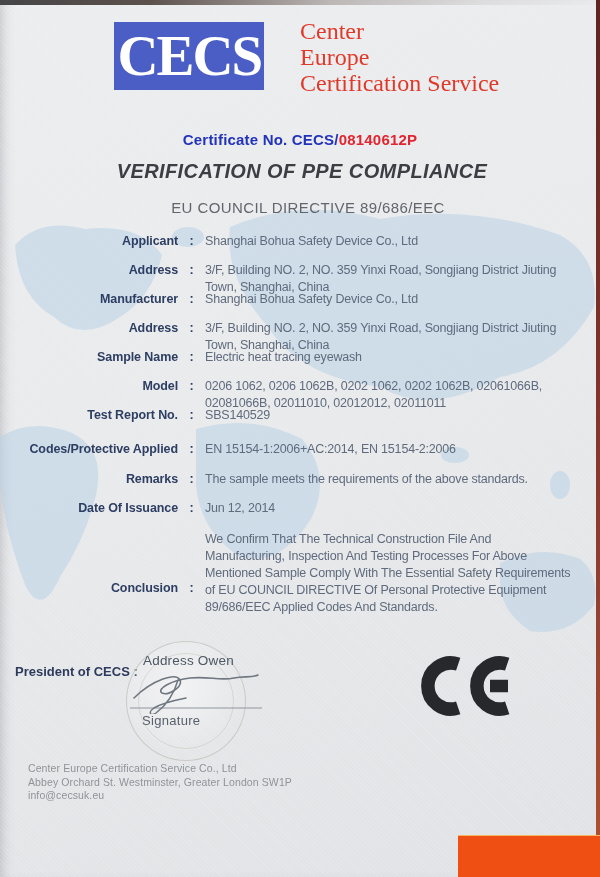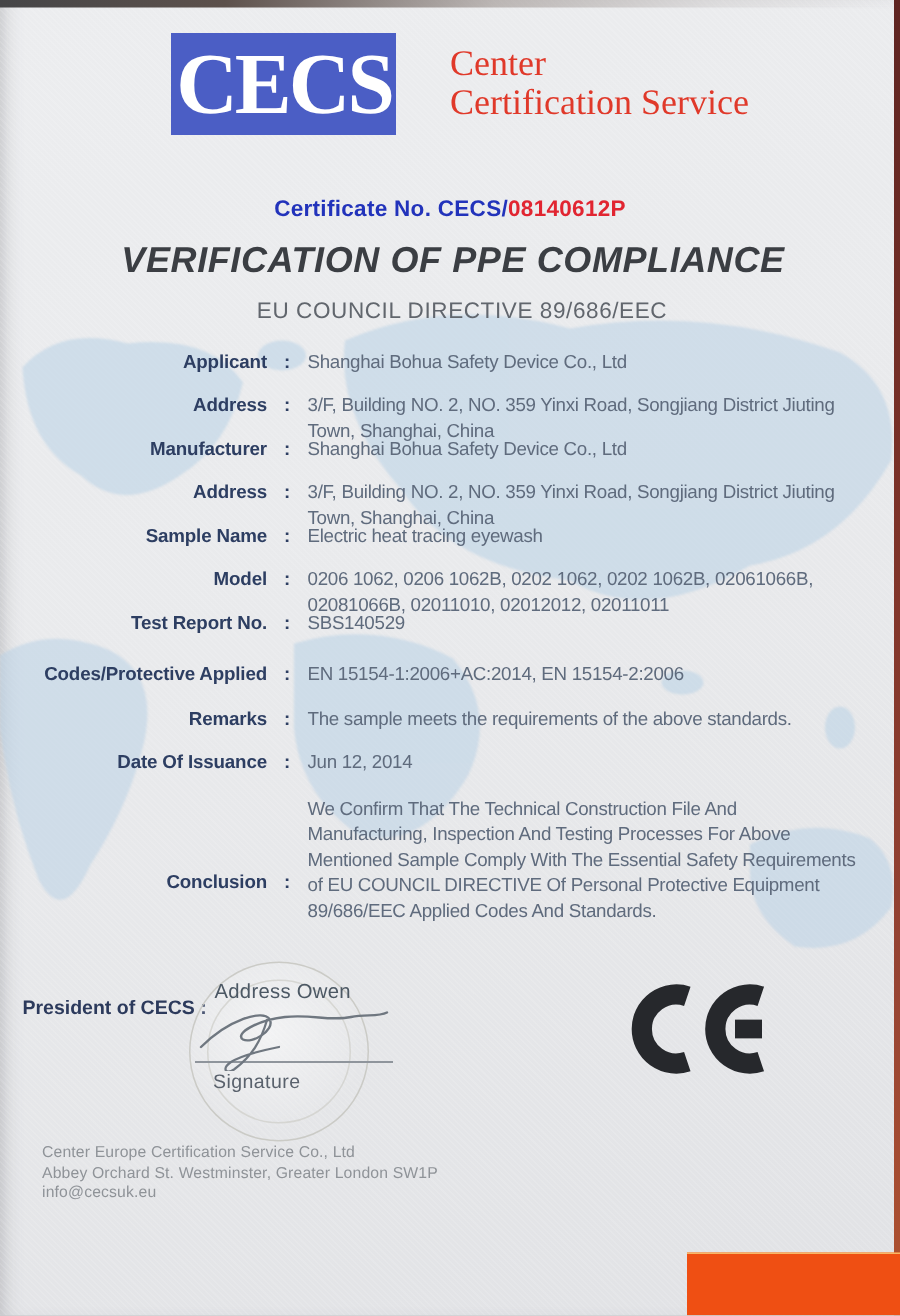--- a/index.html
+++ b/index.html
@@ -22,26 +22,26 @@
   .corner-orange{position:absolute;left:458px;top:835px;right:0;bottom:0;
     border-top:1px solid #f7b766;}
   
   .map{position:absolute;left:0;top:185px;width:600px;height:480px;filter:blur(.6px);}
   
   .logo-box{position:absolute;left:114px;top:22px;width:150px;height:68px;
     display:flex;align-items:center;justify-content:center;}
   .logo-text{font-family:"Liberation Serif",serif;font-weight:bold;font-size:58px;
     color:#fff;letter-spacing:-2px;transform:scaleX(.98);line-height:1;}
   .org-name{position:absolute;left:300px;top:18px;font-family:"Liberation Serif",serif;
-    font-size:24px;line-height:26px;margin-top:12px;}
+    font-size:24px;line-height:26px;}
   
   .cert-line{position:absolute;left:0;right:0;top:131px;text-align:center;
     font-size:15px;font-weight:bold;letter-spacing:.2px;}
   .title{position:absolute;left:0;right:16px;top:160px;text-align:center;
-    font-size:24px;font-weight:bold;font-style:italic;color:#3b3e43;letter-spacing:.4px;padding-left:20px;}
+    font-size:20px;font-weight:bold;font-style:italic;color:#3b3e43;letter-spacing:.4px;padding-left:20px;}
   .subtitle{position:absolute;left:0;right:0;top:199px;text-align:center;
     font-size:15px;color:#61666d;letter-spacing:.4px;padding-left:16px;}
   
   .row{position:absolute;left:0;width:600px;display:flex;align-items:flex-start;}
   .row-label{width:178px;text-align:right;font-weight:bold;font-size:12.5px;line-height:17px;letter-spacing:-.1px;}
   .row-colon{width:27px;text-align:center;font-weight:bold;font-size:12.5px;line-height:17px;}
   .row-value{width:378px;font-size:12.5px;line-height:17px;letter-spacing:-.2px;white-space:pre-line;}
   .row-center{align-items:center;}
   .row-center .row-label,.row-center .row-colon{line-height:15px;margin-top:30px;}
   
@@ -79,20 +79,21 @@
 
   <div class="edge-top"></div>
   <div class="edge-right"></div>
   <div class="corner-orange" style="background:#ef4f13;"></div>
 
   <div class="logo-box" style="background:#4b5ec5;">
     <span class="logo-text">CECS</span>
   </div>
   <div class="org-name" style="color:#e0392a;">
     <div>Center</div>
+    <div>Europe</div>
     <div>Certification Service</div>
   </div>
 
   <div class="cert-line">
     <span style="color:#2233bb;">Certificate No. CECS/</span><span style="color:#e12531;">08140612P</span>
   </div>
   <div class="title">VERIFICATION OF PPE COMPLIANCE</div>
   <div class="subtitle">EU COUNCIL DIRECTIVE 89/686/EEC</div>
 
   <div class="row" style="top:233px">

